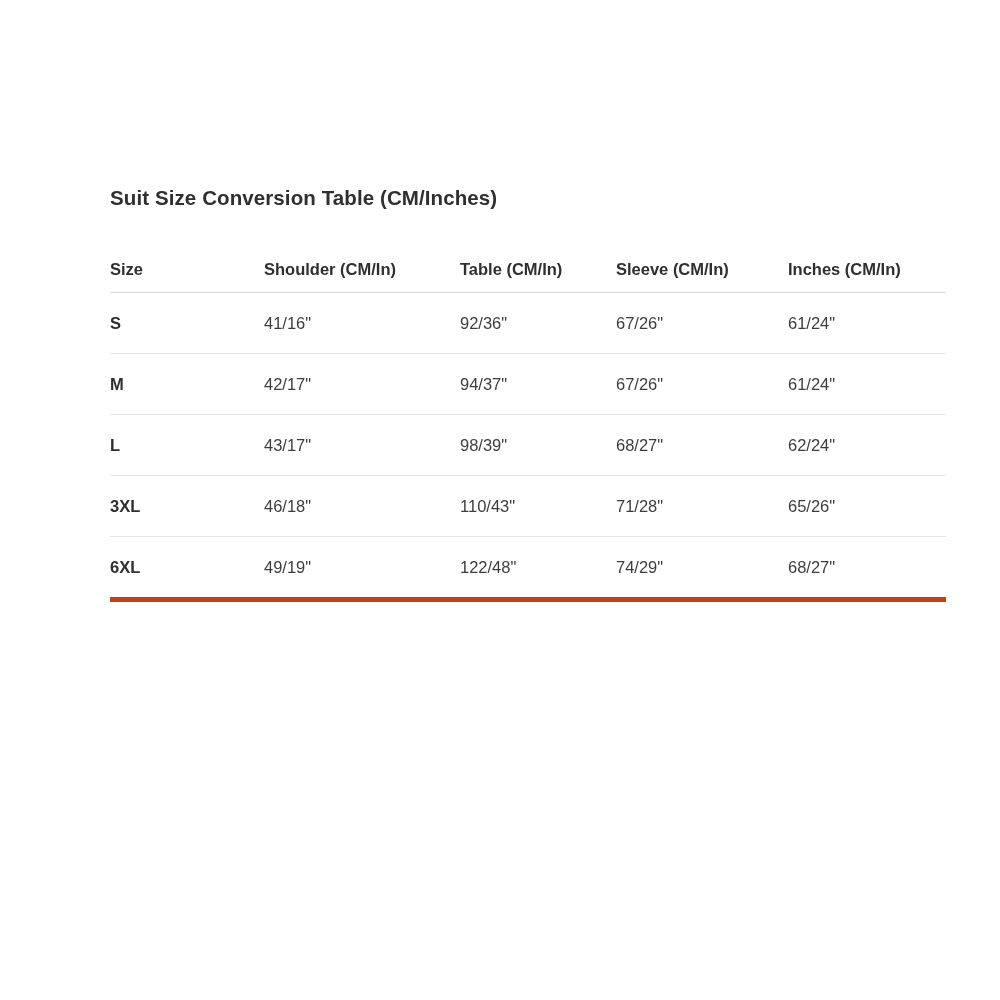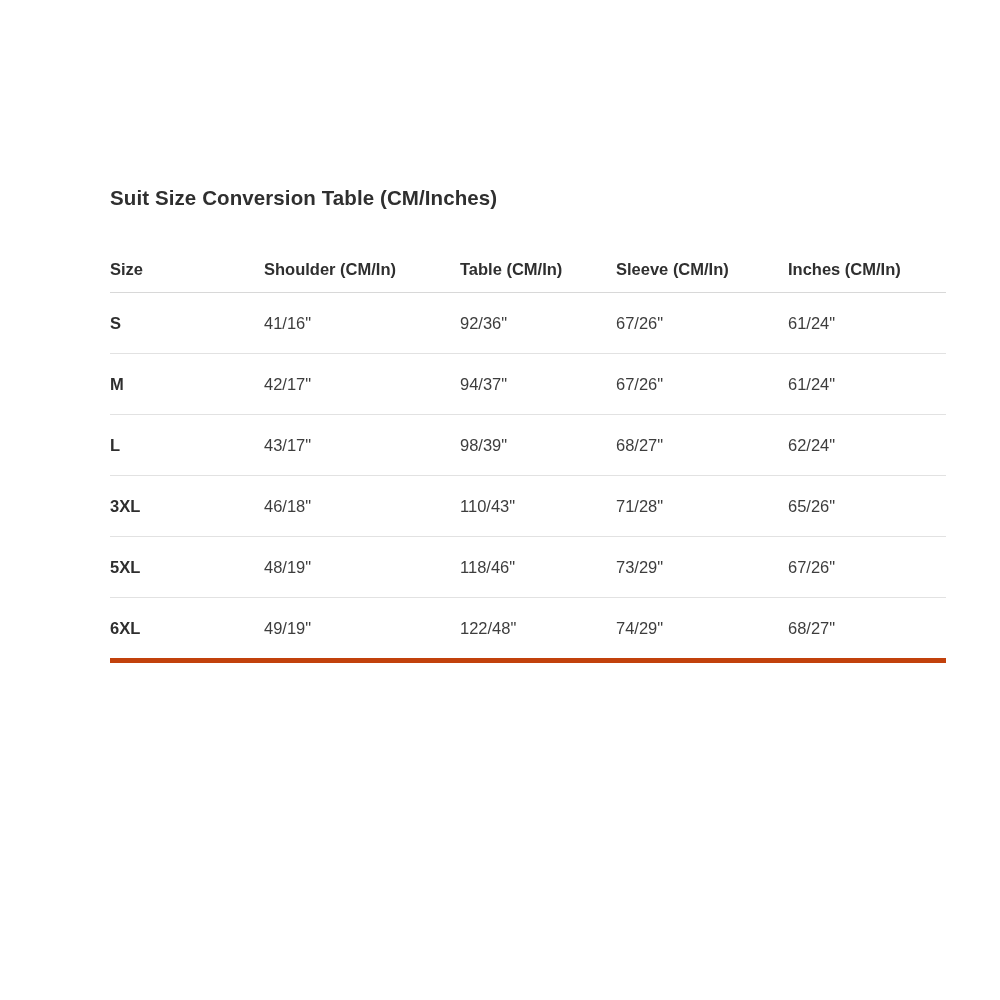--- a/index.html
+++ b/index.html
@@ -122,27 +122,20 @@
           <td>62/24"</td>
         </tr>
         <tr>
           <td class="size-cell">3XL</td>
           <td>46/18"</td>
           <td>110/43"</td>
           <td>71/28"</td>
           <td>65/26"</td>
         </tr>
         <tr>
-          <td class="size-cell">5XL</td>
-          <td>48/19"</td>
-          <td>118/46"</td>
-          <td>73/29"</td>
-          <td>67/26"</td>
-        </tr>
-        <tr>
           <td class="size-cell">6XL</td>
           <td>49/19"</td>
           <td>122/48"</td>
           <td>74/29"</td>
           <td>68/27"</td>
         </tr>
       </tbody>
     </table>
   </div>
 

